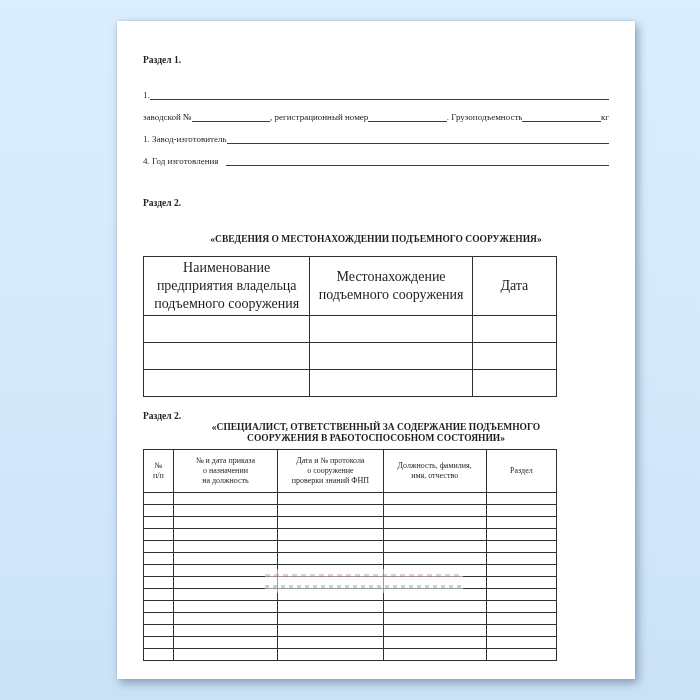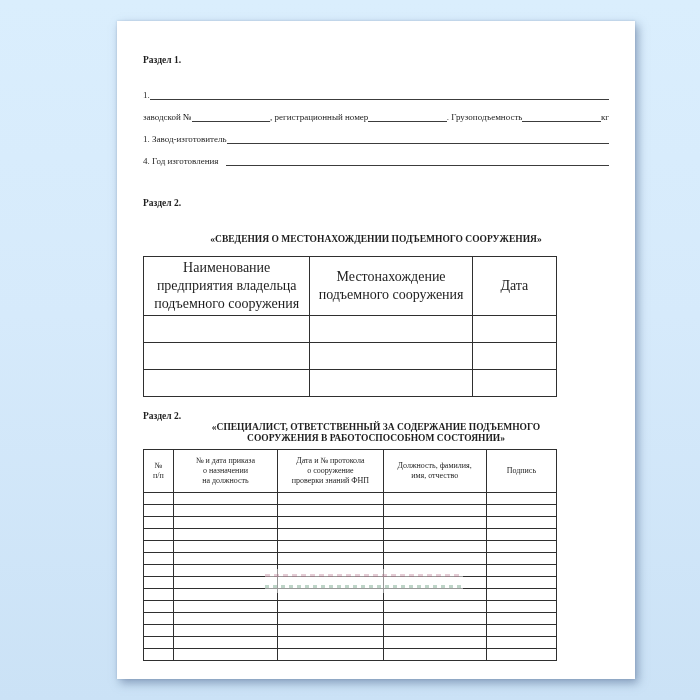--- a/index.html
+++ b/index.html
@@ -137,21 +137,21 @@
         <th>№
 п/п</th>
         <th>№ и дата приказа
 о назначении
 на должность</th>
         <th>Дата и № протокола
 о сооружение
 проверки знаний ФНП</th>
         <th>Должность, фамилия,
 имя, отчество</th>
-        <th>Подпись</th>
+        <th>Раздел</th>
       </tr>
     </thead>
     <tbody>
         <tr>
           <td></td>
           <td></td>
           <td></td>
           <td></td>
           <td></td>
         </tr>

